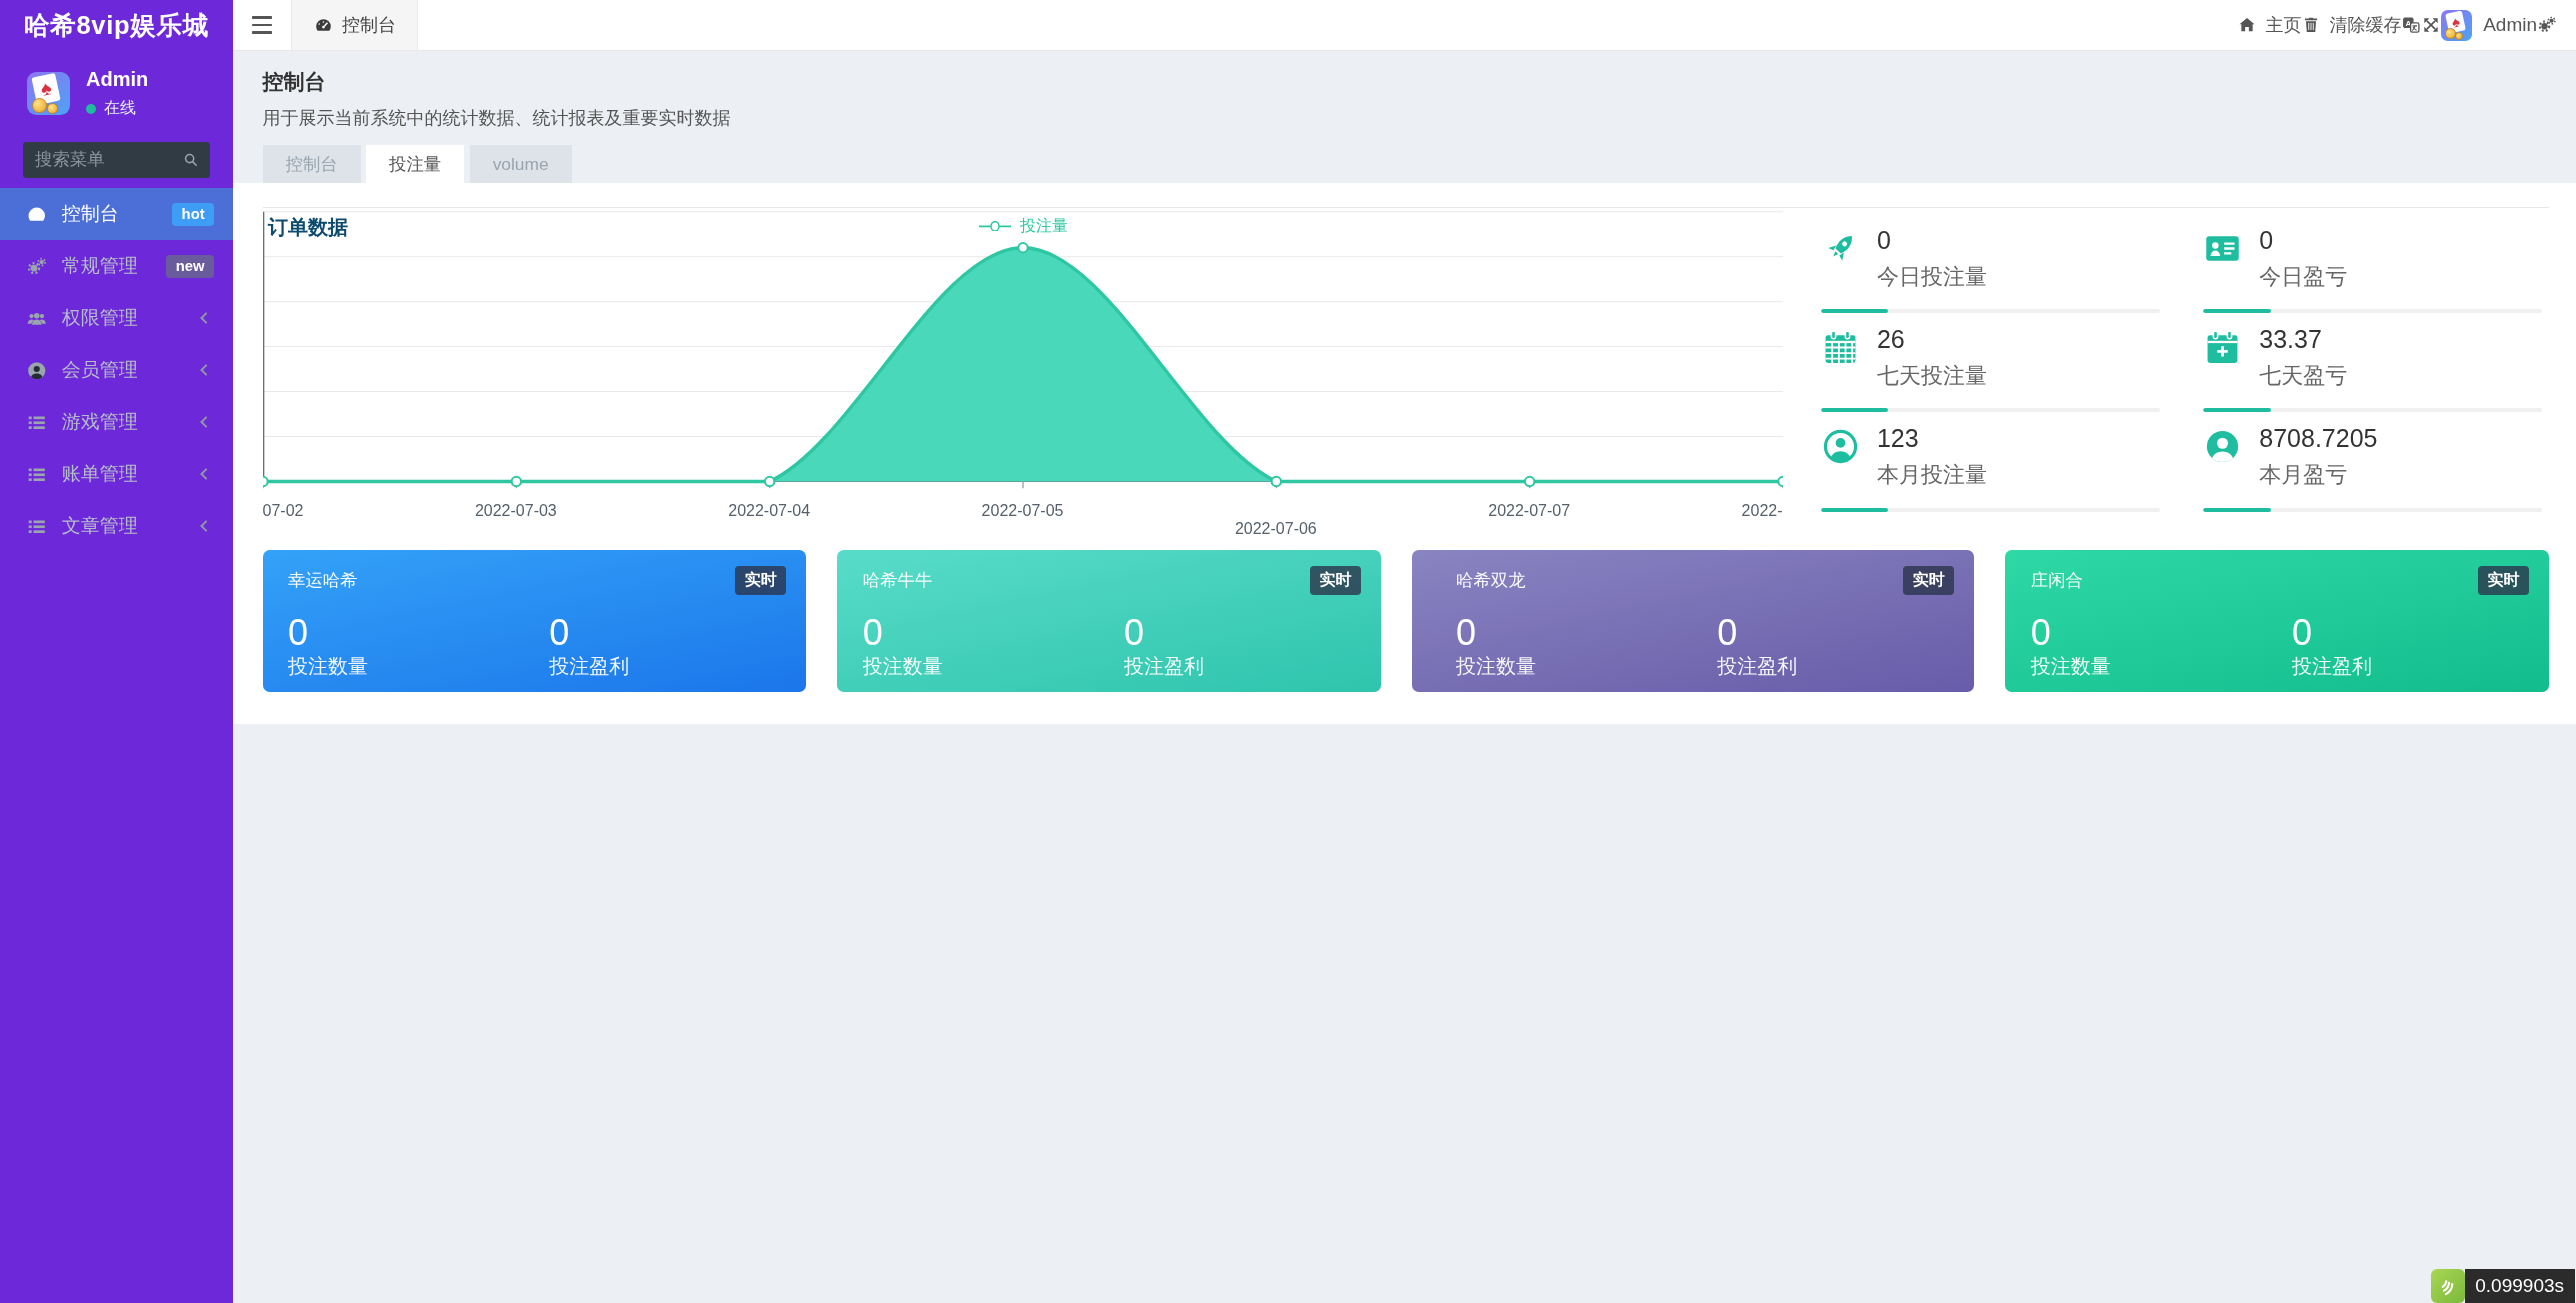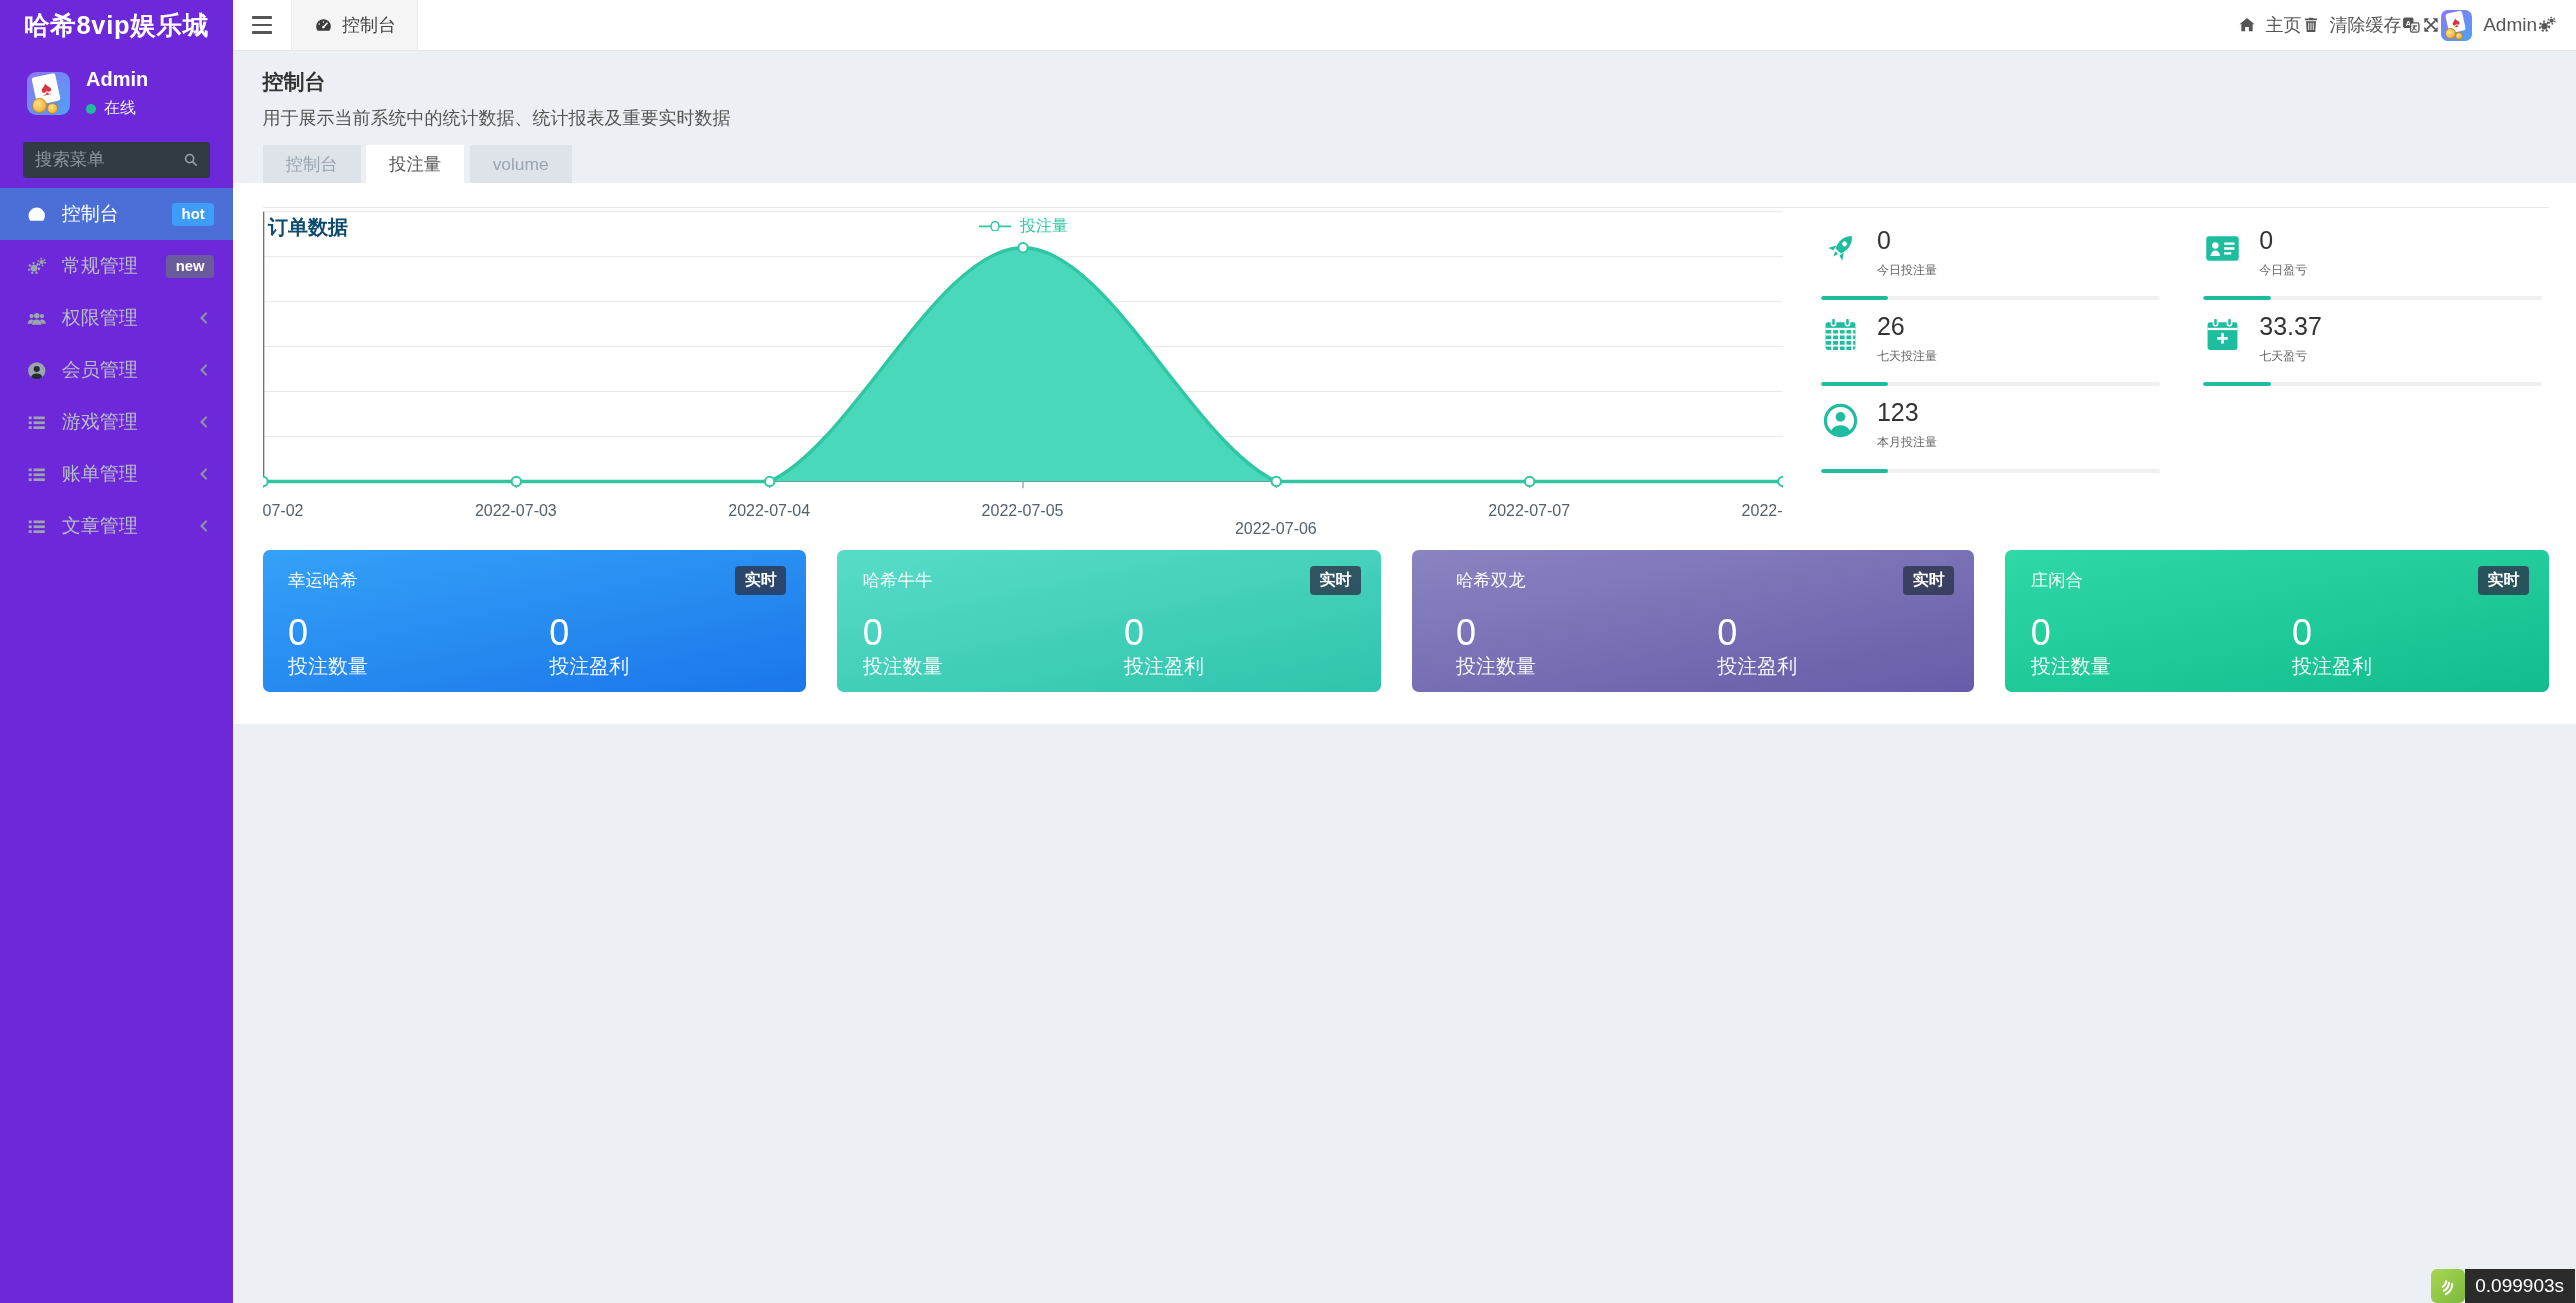--- a/index.html
+++ b/index.html
@@ -65,21 +65,21 @@
   .chart-region{width:1520px;position:relative;overflow:hidden;flex:0 0 auto}
   .chart-title{position:absolute;left:5.4px;top:6.7px;font-size:20px;font-weight:bold;color:#0c4a6e;z-index:2}
   .legend{position:absolute;left:50%;top:8px;transform:translateX(-50%);display:flex;align-items:center;gap:8px;font-size:16px;color:#6f7a80;z-index:2;cursor:pointer}
   #x-labels{position:absolute;left:0;top:292px;width:1520px;height:27px}
   .xlab{position:absolute;top:2.7px;transform:translateX(-50%);font-size:16px;color:#55606a;white-space:nowrap}
   .stats{flex:1;padding:6.7px 6.7px 0 38px;display:grid;grid-template-columns:1fr 1fr;column-gap:43px;align-content:start}
   .stat{padding-top:12px}
   .stat-head{display:flex;align-items:flex-start;gap:17.4px}
   .stat-ic{width:39px;height:39px;color:#1fbd9f;flex:0 0 auto;margin-top:2.7px}
   .stat-val{font-size:25px;color:#333}
-  .stat-lab{font-size:12px;color:#666;margin-top:6.7px}
+  .stat-lab{font-size:22px;color:#666;margin-top:6.7px}
   .stat-bar{margin-top:17.4px;height:4px;background:#f0f0f0;border-radius:2px;overflow:hidden}
   .stat-fill{height:100%;background:#1fbd9f;border-radius:2px}
 
   .cards{display:flex;gap:31px;margin-top:10.7px}
   .gcard{flex:1;height:142px;border-radius:6.7px;padding:17.4px 25.5px;color:#fff;position:relative}
   .gc-title{font-size:17.4px;opacity:.96}
   .gc-badge{position:absolute;top:16px;right:20px;background:rgba(44,52,76,.8);border-radius:4px;padding:4px 9.4px;font-size:16px;font-weight:bold}
   .gc-vals{display:flex;margin-top:20px}
   .gc-col1{width:53%}
   .gc-val{font-size:36px;line-height:1.15;font-weight:400}
@@ -500,20 +500,45 @@
             <div>
               <div class="stat-val">123</div>
               <div class="stat-lab">本月投注量</div>
             </div>
           </div>
           <div class="stat-bar">
               <div class="stat-fill" style="width: 20%;"></div>
             </div>
         </div>
 
+        <div class="stat">
+          <div class="stat-head">
+            <span class="stat-ic">
+              <svg viewBox="0 0 24 24">
+                  <defs>
+                    <clipPath id="uc3">
+                      <circle cx="12" cy="12" r="9.6"></circle>
+                    </clipPath>
+                  </defs>
+                  <circle cx="12" cy="12" r="9.6" fill="currentColor"></circle>
+                  <g clip-path="url(#uc3)">
+                    <circle cx="12" cy="10" r="3.4" fill="#fff"></circle>
+                    <path d="M4.8 21.8c.6-4.4 3.2-6.7 7.2-6.7s6.6 2.3 7.2 6.7z" fill="#fff"></path>
+                  </g>
+                </svg>
+            </span>
+            <div>
+              <div class="stat-val">8708.7205</div>
+              <div class="stat-lab">本月盈亏</div>
+            </div>
+          </div>
+          <div class="stat-bar">
+              <div class="stat-fill" style="width: 20%;"></div>
+            </div>
+        </div>
       </div>
     </div>
 
     <div class="cards">
       <div class="gcard" style="background: linear-gradient(168deg, rgb(52, 162, 248), rgb(27, 118, 234));">
         <div class="gc-title">幸运哈希</div>
         <div class="gc-badge">实时</div>
         <div class="gc-vals">
           <div class="gc-col1">
             <div class="gc-val">0</div>

